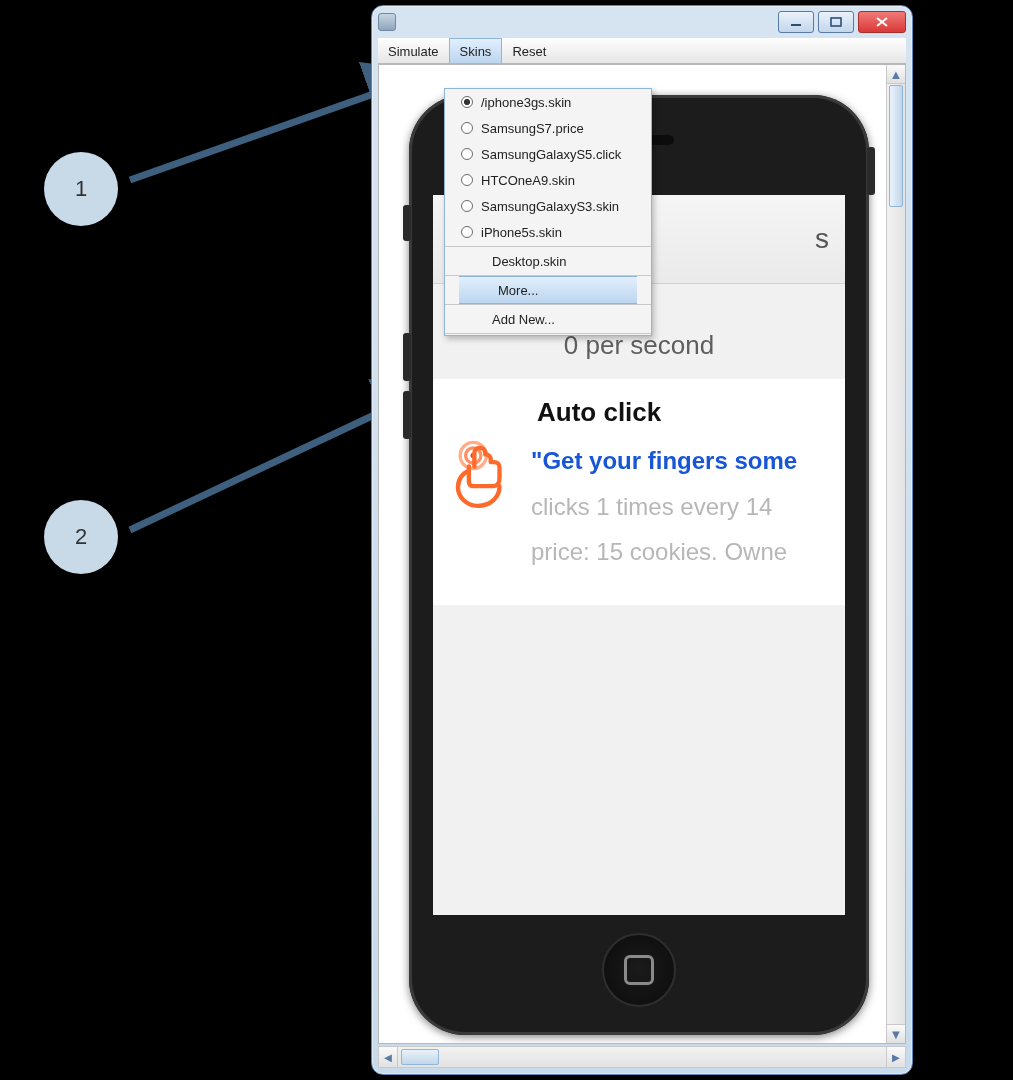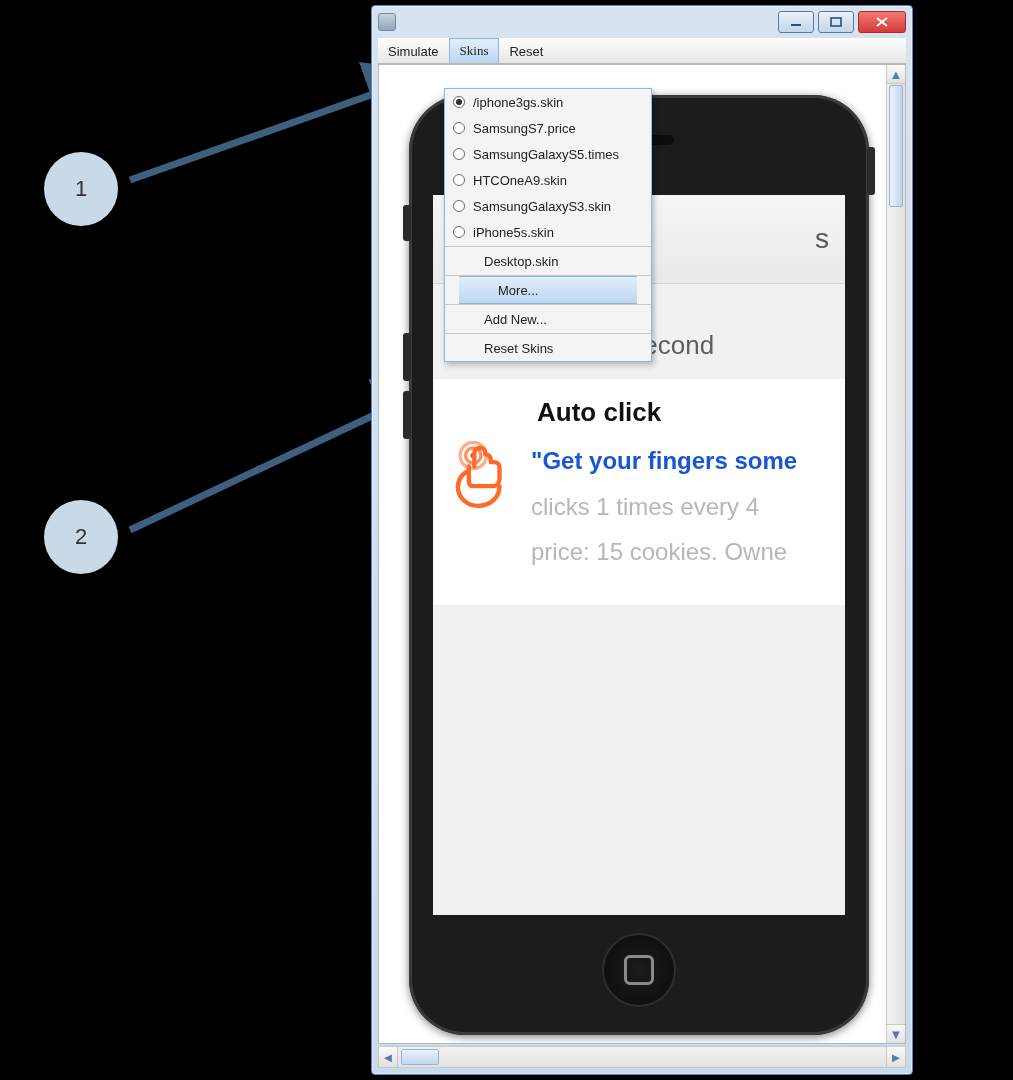--- a/index.html
+++ b/index.html
@@ -3,48 +3,48 @@
 <meta charset="utf-8">
 <style>
   html,body{margin:0;padding:0;width:1013px;height:1080px;background:#000;font-family:Tahoma,Arial,sans-serif;font-size:13px;overflow:hidden;}
   .stage{position:relative;width:1013px;height:1080px;}
 
   
   .callout{position:absolute;width:74px;height:74px;border-radius:50%;background:#c8d9e8;display:flex;align-items:center;justify-content:center;font-size:22px;color:#333;font-family:Arial,sans-serif;}
   .arrow{position:absolute;}
 
   
-  .win{position:absolute;left:371px;top:5px;width:540px;height:1068px;border:1px solid #5b86b3;border-radius:4px;background:linear-gradient(#d6e4f2,#c7dbed);box-shadow:0 0 0 1px rgba(255,255,255,.4) inset;}
+  .win{position:absolute;left:371px;top:5px;width:540px;height:1068px;border:1px solid #5b86b3;border-radius:12px;background:linear-gradient(#d6e4f2,#c7dbed);box-shadow:0 0 0 1px rgba(255,255,255,.4) inset;}
   .titlebar{height:32px;display:flex;align-items:center;padding:0 6px;}
   .app-icon{width:16px;height:16px;border-radius:3px;background:linear-gradient(#c7d5e2,#8fa5ba);border:1px solid #6f87a0;}
   .win-btns{margin-left:auto;display:flex;gap:4px;}
   .win-btn{width:34px;height:20px;border:1px solid #5a7aa6;border-radius:3px;background:linear-gradient(#eaf2fb,#c3d6ea);display:flex;align-items:center;justify-content:center;color:#2c4f77;}
   .win-btn.max{width:34px;}
   .win-btn.close{width:46px;background:linear-gradient(#f07a78,#d83a37);border-color:#a82d2b;color:#fff;font-weight:bold;}
   .win-btn svg{display:block;}
 
   .menubar{height:24px;background:linear-gradient(#fdfdfd,#e6e6e6);border-top:1px solid #fff;border-bottom:1px solid #b8b8b8;display:flex;align-items:stretch;margin:0 6px;}
   .menubar .menu{padding:0 10px;display:flex;align-items:center;cursor:default;color:#222;}
-  .menubar .menu.active{background:linear-gradient(#e1effc,#bcd6f0);border:1px solid #8fb5d8;border-bottom:none;margin-top:-1px;font-family:Liberation Serif, serif;}
+  .menubar .menu.active{background:linear-gradient(#e1effc,#bcd6f0);border:1px solid #8fb5d8;border-bottom:none;margin-top:-1px;}
 
   .client{position:absolute;left:6px;right:6px;top:58px;bottom:30px;background:#fff;border:1px solid #b8b8b8;overflow:hidden;}
 
   
   .vscroll{position:absolute;right:0;top:0;bottom:0;width:18px;background:linear-gradient(90deg,#f2f2f2,#e2e2e2);border-left:1px solid #c9c9c9;}
   .vscroll .arrow-btn{height:18px;border-bottom:1px solid #c9c9c9;background:linear-gradient(#fafafa,#e1e1e1);display:flex;align-items:center;justify-content:center;color:#5a7aa6;}
   .vscroll .arrow-btn.dn{position:absolute;bottom:0;left:0;right:0;border-top:1px solid #c9c9c9;border-bottom:none;}
   .vscroll .thumb{position:absolute;left:2px;right:2px;top:20px;height:120px;border:1px solid #8fb5d8;border-radius:2px;background:linear-gradient(90deg,#eaf2fb,#c3d6ea);}
   .hscroll{position:absolute;left:6px;right:6px;bottom:6px;height:20px;background:linear-gradient(#f2f2f2,#e2e2e2);border:1px solid #c9c9c9;}
   .hscroll .arrow-btn{width:18px;height:100%;display:inline-flex;align-items:center;justify-content:center;border-right:1px solid #c9c9c9;background:linear-gradient(#fafafa,#e1e1e1);color:#5a7aa6;}
   .hscroll .arrow-btn.rt{float:right;border-left:1px solid #c9c9c9;border-right:none;}
   .hscroll .thumb{position:absolute;top:2px;bottom:2px;left:22px;width:36px;border:1px solid #8fb5d8;border-radius:2px;background:linear-gradient(#eaf2fb,#c3d6ea);}
 
   
   .dropdown{position:absolute;left:65px;top:23px;width:206px;background:#f4f4f4;border:1px solid #8fb5d8;box-shadow:2px 3px 6px rgba(0,0,0,.25);z-index:20;}
-  .dropdown .item{height:26px;display:flex;align-items:center;padding:0 8px 0 8px;color:#222;white-space:nowrap;}
+  .dropdown .item{height:26px;display:flex;align-items:center;padding:0 8px 0 8px;color:#222;white-space:nowrap;margin-left:8px;}
   .dropdown .item.radio::before{content:"";width:10px;height:10px;border:1px solid #6b6b6b;border-radius:50%;margin-right:8px;background:#fff;}
   .dropdown .item.radio.selected::before{background:radial-gradient(circle,#333 0 40%,#fff 45% 100%);}
   .dropdown .item.plain{padding-left:39px;}
   .dropdown .sep{height:1px;background:#c9c9c9;margin:1px 0;}
   .dropdown .item.hover{background:linear-gradient(#e1effc,#bcd6f0);border-top:1px solid #8fb5d8;border-bottom:1px solid #8fb5d8;margin:-1px 14px;}
 
   
   .phone{position:absolute;left:30px;top:30px;width:460px;height:940px;background:#1c1c1c;border-radius:56px;box-shadow:inset 0 0 0 3px #3a3a3a,0 2px 8px rgba(0,0,0,.5);}
   .phone .side-btn{position:absolute;background:#2a2a2a;border-radius:3px;}
   .phone .power{right:-6px;top:52px;width:8px;height:48px;}
@@ -128,21 +128,21 @@
     <div class="client">
 
       <div class="dropdown">
         <div class="item radio selected">
             <span>/iphone3gs.skin</span>
           </div>
         <div class="item radio">
             <span>SamsungS7.price</span>
           </div>
         <div class="item radio">
-            <span>SamsungGalaxyS5.times</span>
+            <span>SamsungGalaxyS5.click</span>
           </div>
         <div class="item radio">
             <span>HTCOneA9.skin</span>
           </div>
         <div class="item radio">
             <span>SamsungGalaxyS3.skin</span>
           </div>
         <div class="item radio">
             <span>iPhone5s.skin</span>
           </div>
@@ -152,23 +152,20 @@
           </div>
         <div class="sep"></div>
         <div class="item plain hover">
             <span>More...</span>
           </div>
         <div class="sep"></div>
         <div class="item plain">
             <span>Add New...</span>
           </div>
         <div class="sep"></div>
-        <div class="item plain">
-            <span>Reset Skins</span>
-          </div>
       </div>
 
       <div class="vscroll">
         <div class="arrow-btn">▲</div>
         <div class="thumb"></div>
         <div class="arrow-btn dn">▼</div>
       </div>
 
       <div class="phone">
         <div class="side-btn power"></div>
@@ -191,21 +188,21 @@
                 <svg viewBox="0 0 64 64" width="70" height="70">
                   <circle cx="24" cy="16" r="12" fill="none" stroke="#ff6a2b" stroke-width="3" opacity=".55"></circle>
                   <circle cx="24" cy="16" r="7" fill="none" stroke="#ff6a2b" stroke-width="3" opacity=".75"></circle>
                   <circle cx="24" cy="16" r="2.5" fill="#ff3b1f"></circle>
                   <path d="M24 20 v14 c0 0 0 4 4 4 h18 c4 0 6-3 6-7 v-10 c0-3-2-5-5-5 h-3 v-2 c0-3-2-5-5-5 v-1 c0-3-2-5-5-5 s-5 2-5 5 v12" fill="none" stroke="#ff6a2b" stroke-width="4" stroke-linejoin="round" stroke-linecap="round" transform="translate(-4,6) scale(1)"></path>
                   <path d="M20 30 c-6 2-10 8-10 15 c0 9 8 17 18 17 c12 0 20-8 20-18" fill="none" stroke="#ff6a2b" stroke-width="4" stroke-linecap="round"></path>
                 </svg>
               </div>
               <div class="card-text">
                 <div class="quote">"Get your fingers some</div>
-                <div class="muted">clicks 1 times every 4</div>
+                <div class="muted">clicks 1 times every 14</div>
                 <div class="muted">price: 15 cookies. Owne</div>
               </div>
             </div>
           </div>
         </div>
 
         <div class="home">
             <div class="sq"></div>
           </div>
       </div>

